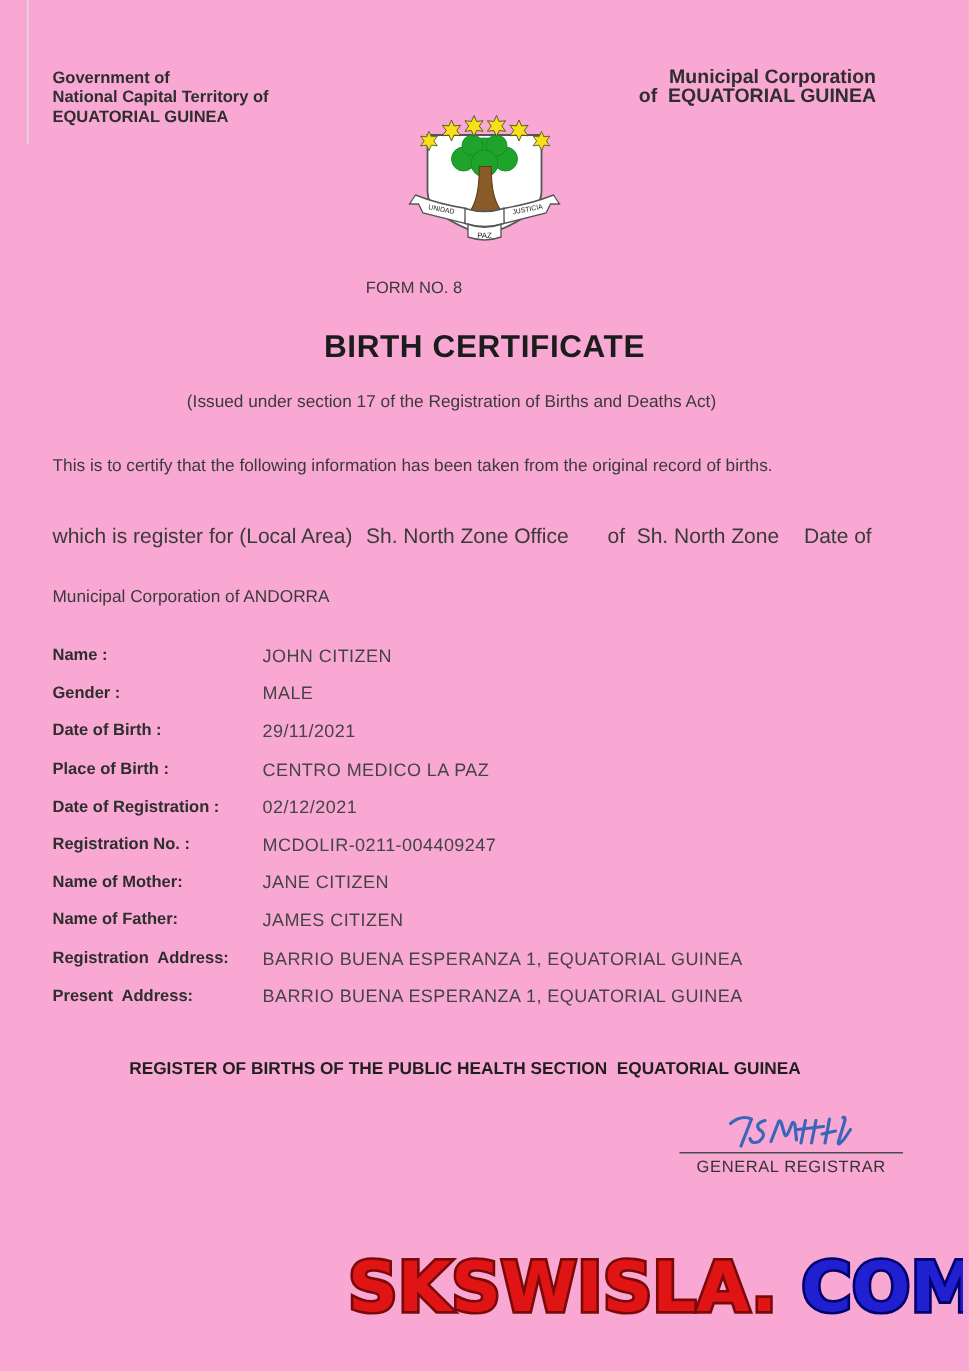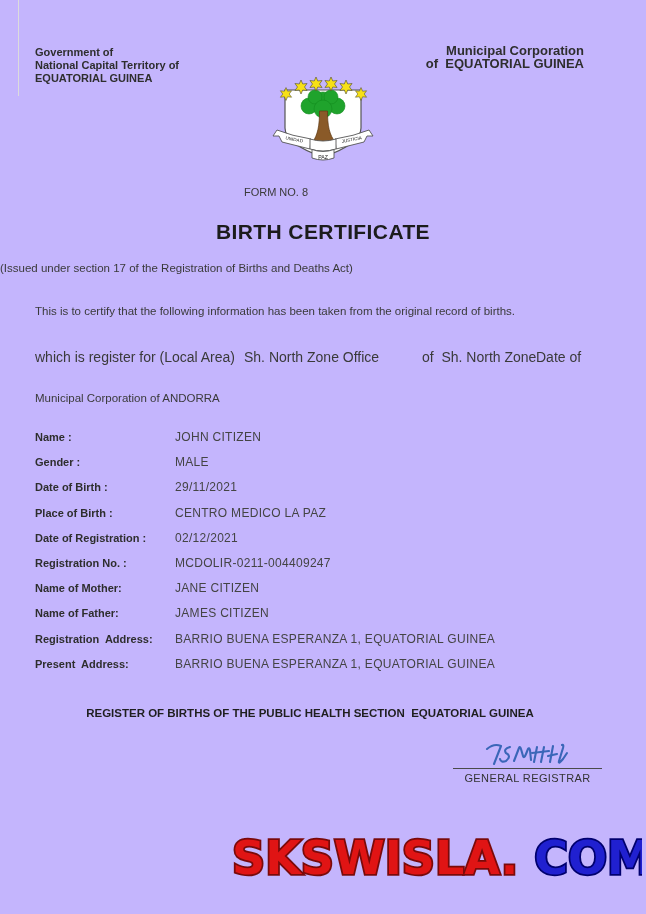--- a/index.html
+++ b/index.html
@@ -1,32 +1,32 @@
 <!DOCTYPE html>
 <html><head>
 <meta charset="utf-8">
 <style>
   html,body { margin:0; padding:0; background:#ffffff; }
   .page {
-    position:relative; width:646px; height:914px; background:#c4b5fd;
+    position:relative; width:646px; height:914px; background:#f9a8d4;
     font-family:"Liberation Sans", sans-serif; color:#333; overflow:hidden;
   }
   .pre { white-space:pre-wrap; }
   .abs { position:absolute; }
 
   .scan-edge { position:absolute; left:18px; top:0; width:1px; height:96px; background:#dcdcdc; }
 
   .hdr-left { left:35px; top:46px; font-size:11px; font-weight:bold; line-height:13px; color:#2e2e2e; }
   .hdr-right { right:62px; top:44px; font-size:13px; font-weight:bold; line-height:13px; color:#2e2e2e; text-align:right; }
 
   .emblem { left:272px; top:73px; width:102px; height:94px; }
   .form-no { left:0; top:186px; width:552px; text-align:center; font-size:11px; color:#3a3a3a; }
 
   .doc-title { left:0; top:220px; width:646px; text-align:center; font-size:21px; font-weight:bold; color:#1c1c1c; letter-spacing:0.4px; }
-  .doc-subtitle { left:0; top:262px; width:602px; text-align:left; font-size:11.5px; color:#3a3a3a; }
+  .doc-subtitle { left:0; top:262px; width:602px; text-align:center; font-size:11.5px; color:#3a3a3a; }
 
   .certify { left:35px; top:305px; font-size:11.5px; color:#3a3a3a; }
   .regline { top:349px; font-size:14px; color:#3a3a3a; }
   .municipal { left:35px; top:392px; font-size:11.5px; color:#3a3a3a; }
 
   .fields { left:35px; top:431px; width:560px; display:flex; flex-direction:column; gap:12.2px; }
   .field-row { display:flex; line-height:13px; }
   .field-label { width:140px; font-size:11px; font-weight:bold; color:#2e2e2e; flex:0 0 140px; }
   .field-value { font-size:12px; font-family:Liberation Sans, sans-serif; color:#444; letter-spacing:0.3px; }
 
@@ -94,21 +94,21 @@
   <div class="abs form-no">FORM NO. 8</div>
 
   <div class="abs doc-title">BIRTH CERTIFICATE</div>
   <div class="abs doc-subtitle">(Issued under section 17 of the Registration of Births and Deaths Act)</div>
 
   <div class="abs certify">This is to certify that the following information has been taken from the original record of births.</div>
 
   <div>
     <span class="abs regline pre" style="left:35px">which is register for (Local Area)</span>
     <span class="abs regline pre" style="left:244px">Sh. North Zone Office</span>
-    <span class="abs regline pre" style="left:422px">of  Sh. North Zone</span>
+    <span class="abs regline pre" style="left:405px">of  Sh. North Zone</span>
     <span class="abs regline pre" style="left:536px">Date of</span>
   </div>
 
   <div class="abs municipal">Municipal Corporation of ANDORRA</div>
 
   <div class="abs fields">
     <div class="field-row">
       <span class="field-label pre">Name :</span>
       <span class="field-value pre">JOHN CITIZEN</span>
     </div>

